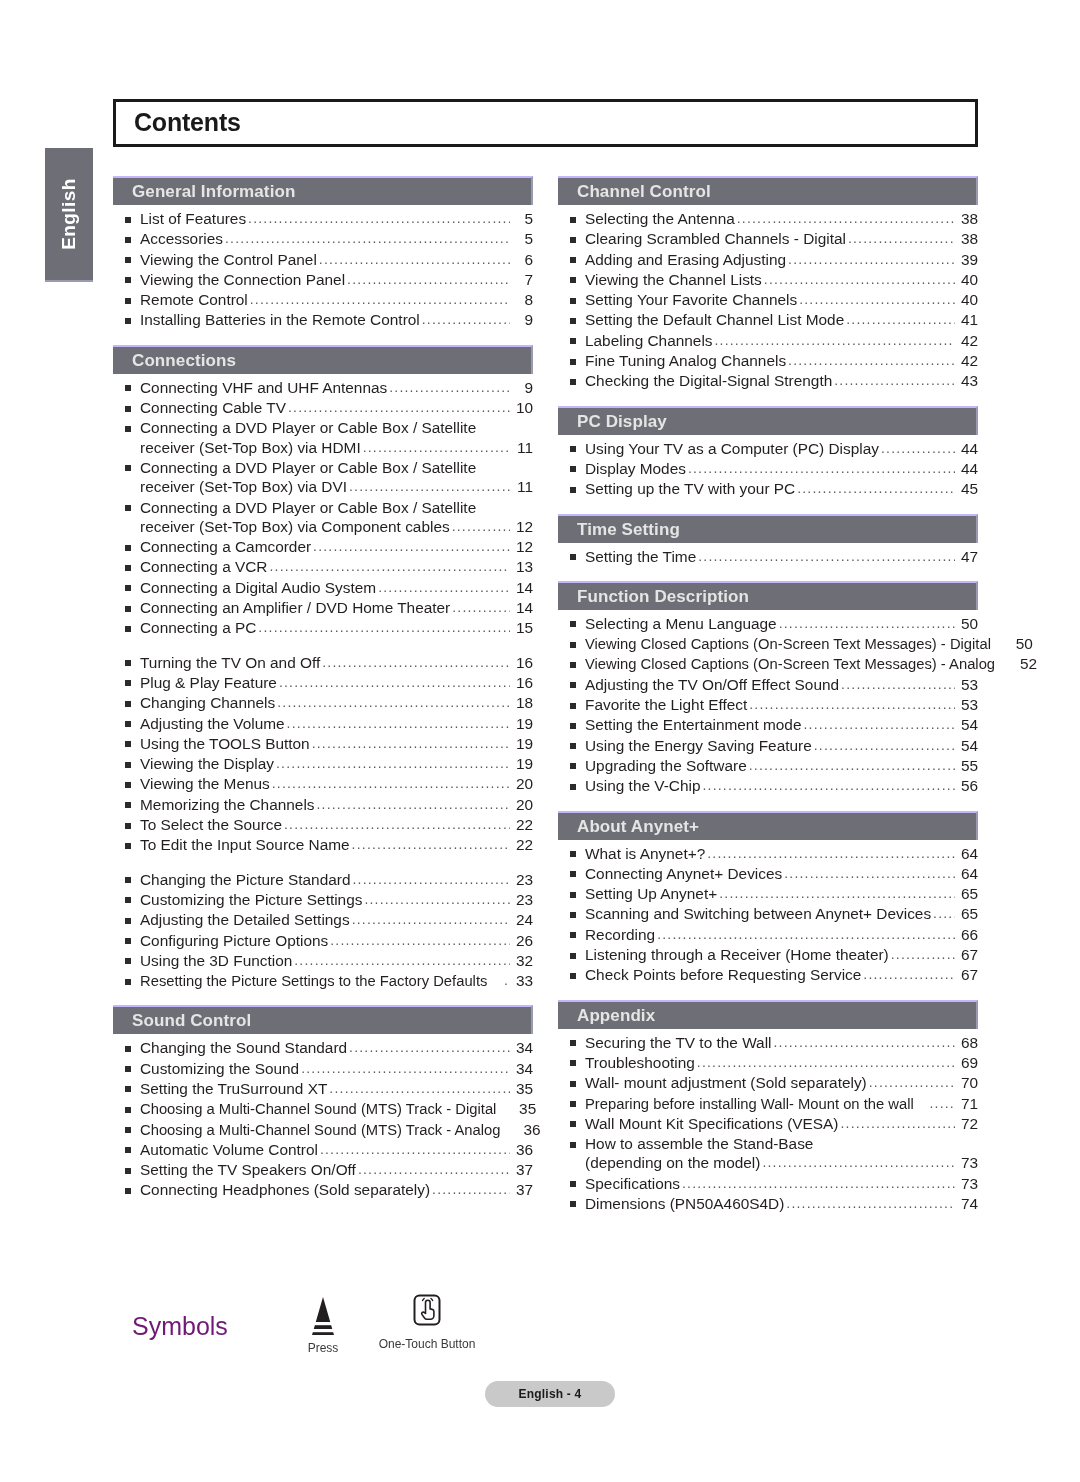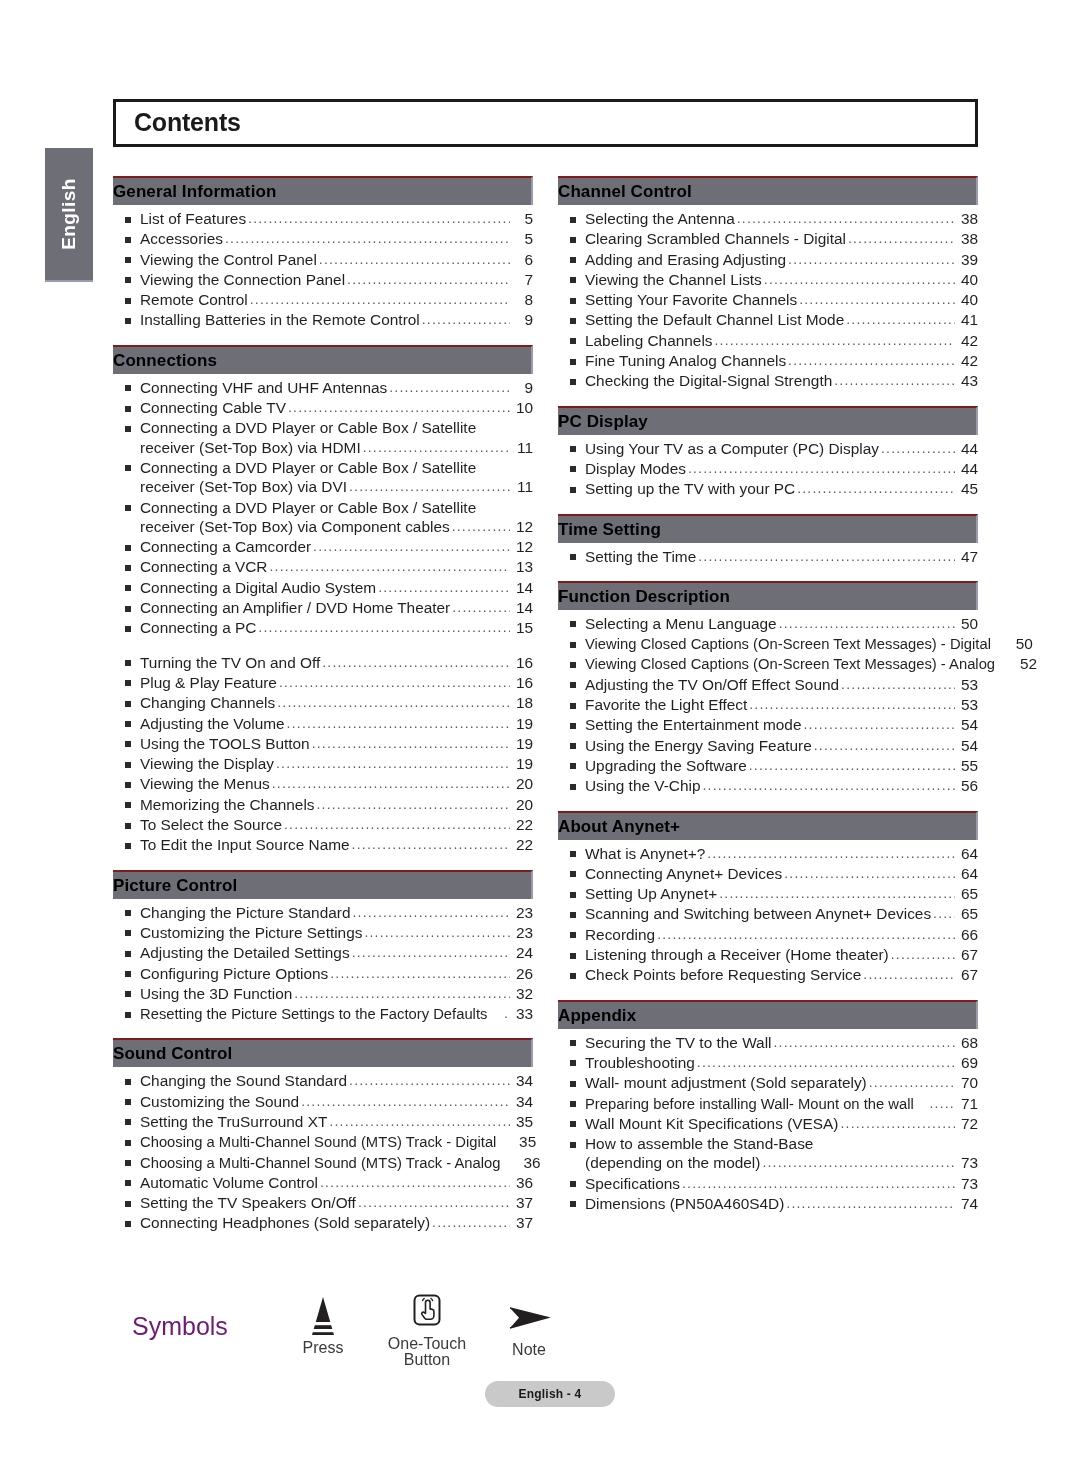--- a/index.html
+++ b/index.html
@@ -57,28 +57,28 @@
     position: absolute;
     top: 176px;
     width: 420px;
   }
   .col-left  { left: 113px; }
   .col-right { left: 558px; }
 
   
   .sec-head {
     background: #6e6e76;
-    border-top: 2px solid #7f1d1d;
+    border-top: 2px solid #c4b5fd;
     border-right: 2px solid #9a9ab0;
-    color: #000000;
+    color: #e5e5e5;
     font-size: 17px;
     font-weight: bold;
     line-height: 27px;
     height: 27px;
-    padding-left: 0;
+    padding-left: 19px;
     box-sizing: content-box;
     margin-bottom: 4px;
     letter-spacing: 0.1px;
   }
   .sec-head.first { margin-top: 0; }
   .sec-wrap { margin-bottom: 14px; }
 
   
   ul.entries {
     list-style: none;
@@ -140,21 +140,21 @@
     left: 0; top: 16px;
     font-size: 25px;
     color: #701a75;
   }
   .sym {
     position: absolute;
     text-align: center;
     width: 110px;
   }
   .sym .cap {
-    font-size: 16px;
+    font-size: 12px;
     color: #3a3a3a;
     line-height: 16px;
     margin-top: 4px;
   }
   .sym-press { left: 136px; top: 0px; }
   .sym-touch { left: 240px; top: -4px; }
   .sym-note  { left: 342px; top: 2px; }
   .glyph { height: 40px; display: flex; align-items: center; justify-content: center; }
 
   
@@ -378,21 +378,20 @@
         <li class="entry">
           <span class="row">
             <span class="label">To Edit the Input Source Name</span>
             <span class="dots">........................................................................................................................................................................................................</span>
             <span class="pg">22</span>
           </span>
         </li>
       </ul>
     </div>
     <div class="sec-wrap">
-      <div class="sec-head">Picture Control</div>
       <ul class="entries">
         <li class="entry">
           <span class="row">
             <span class="label">Changing the Picture Standard</span>
             <span class="dots">........................................................................................................................................................................................................</span>
             <span class="pg">23</span>
           </span>
         </li>
         <li class="entry">
           <span class="row">
@@ -804,24 +803,15 @@
     <div class="glyph">
       <svg width="34" height="38" viewBox="0 0 34 38">
         <rect x="4.5" y="2.5" width="25" height="29" rx="5" ry="5" fill="none" stroke="#231f20" stroke-width="2"></rect>
         <path d="M15.5 9.5 a2.3 2.3 0 0 1 4.6 0 v6.4 l2.2 .5 a2 2 0 0 1 1.6 2 v4.4 a3.4 3.4 0 0 1 -3.4 3.4 h-3.6 a3 3 0 0 1 -2.4 -1.2 l-2.6 -3.6 a1.5 1.5 0 0 1 2 -2.1 l1.6 1.1 z" fill="none" stroke="#231f20" stroke-width="1.6" stroke-linejoin="round"></path>
         <path d="M12.6 7.6 a5 5 0 0 1 1.6 -2.1 M22.6 7.6 a5 5 0 0 0 -1.6 -2.1" stroke="#231f20" stroke-width="1.4" fill="none" stroke-linecap="round"></path>
       </svg>
     </div>
     <div class="cap">One-Touch Button</div>
   </div>
 
-  <div class="sym sym-note">
-    <div class="glyph">
-      <svg width="46" height="28" viewBox="0 0 46 28">
-        <path d="M4 4 L42 13.5 L4 24 L13 13.8 Z" fill="#231f20"></path>
-        <path d="M4 4 L42 13.5 L4 24" fill="none" stroke="#231f20" stroke-width="1.4"></path>
-      </svg>
-    </div>
-    <div class="cap">Note</div>
-  </div>
 </div>
 
 <div class="page-badge">English - 4</div>
 
 </body></html>

